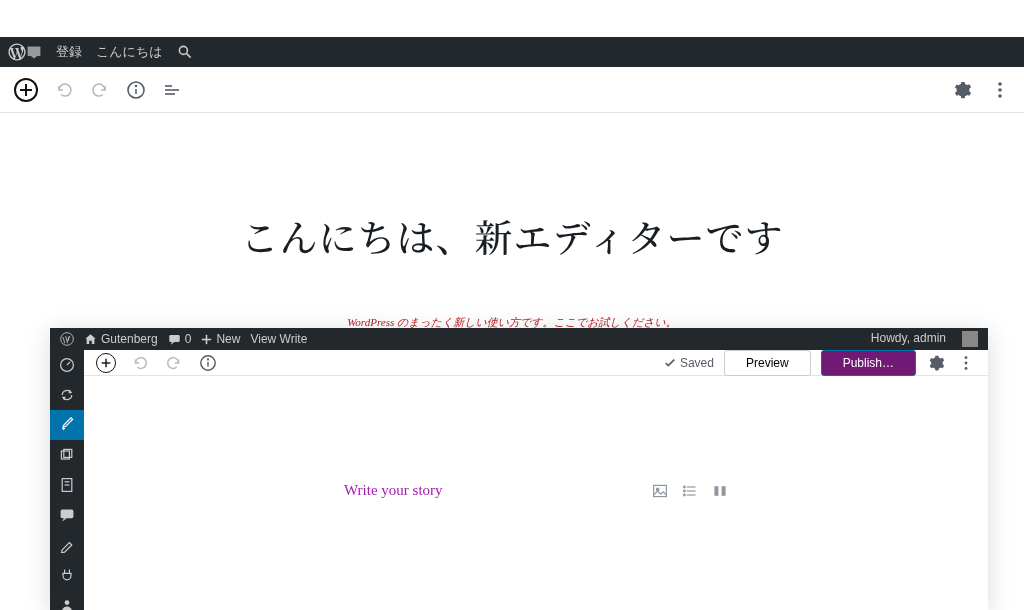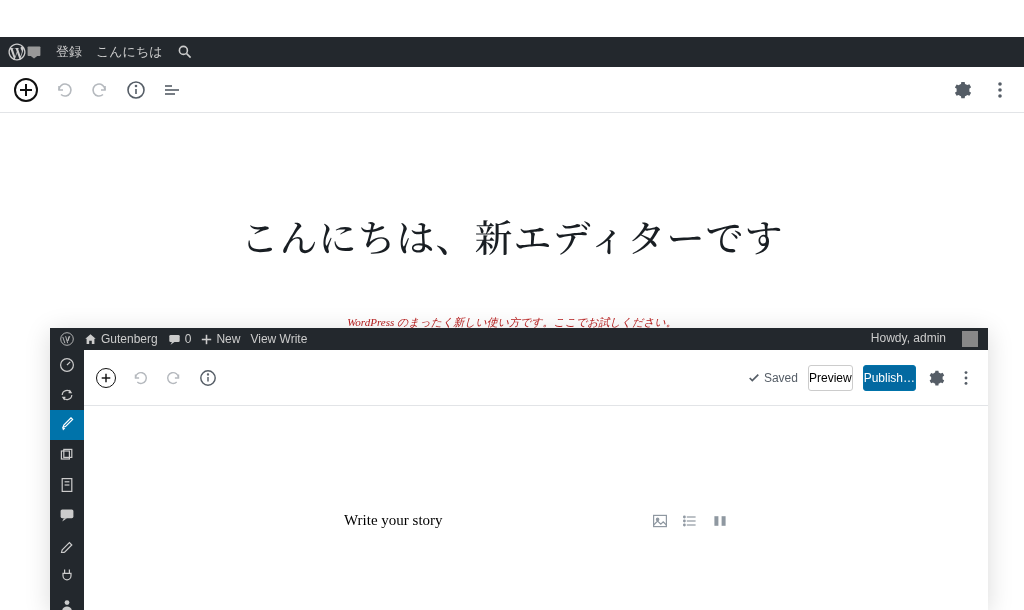--- a/index.html
+++ b/index.html
@@ -28,30 +28,30 @@
 .nested { position: absolute; left: 50px; right: 36px; top: 328px; bottom: 0; box-shadow: 0 4px 24px rgba(0,0,0,0.15); background: #fff; display: flex; flex-direction: column; overflow: hidden; }
 .nested-admin { height: 28px; background: #23282d; color: #ccc; display: flex; align-items: center; justify-content: space-between; padding: 3px 10px; font-size: 12px; }
 .nested-admin-left { display: flex; align-items: center; gap: 10px; }
 .nested-admin-left .item { display: flex; align-items: center; gap: 4px; }
 .nested-admin-right { display: flex; gap: 16px; }
 .nested-body { flex: 1; display: flex; }
 .nested-sidebar { width: 34px; background: #23282d; display: flex; flex-direction: column; }
 .sb-item { height: 30px; display: flex; align-items: center; justify-content: center; color: #eee; cursor: pointer; }
 .sb-item.active { background: #0073aa; color: #fff; }
 .nested-main { flex: 1; display: flex; flex-direction: column; }
-.nested-toolbar { height: 56px; border-bottom: 1px solid #e2e4e7; display: flex; align-items: center; justify-content: space-between; padding: 0 12px; gap: 28px; }
+.nested-toolbar { height: 26px; border-bottom: 1px solid #e2e4e7; display: flex; align-items: center; justify-content: space-between; padding: 0 12px; gap: 28px; }
 .nt-left { display: flex; align-items: center; gap: 14px; }
 .nt-right { display: flex; align-items: center; gap: 10px; }
 .saved { color: #555d66; font-size: 12px; display: flex; align-items: center; gap: 4px; }
-.btn { border: 1px solid #ccc; background: #fff; padding: 5px 0; font-size: 12px; border-radius: 3px; cursor: pointer; }
-.btn-primary { background: #0369a1; border-color: #0073aa; color: #fff; }
+.btn { border: 1px solid #ccc; background: #fff; padding: 5px 21px; font-size: 12px; border-radius: 3px; cursor: pointer; }
+.btn-primary { background: #701a75; border-color: #0073aa; color: #fff; }
 .nested-content { padding: 60px 260px 0; }
 .add-title { font-family: Georgia, serif; font-size: 34px; font-weight: bold; color: #8f98a1; }
 .story-row { display: flex; justify-content: space-between; align-items: center; margin-top: 46px; }
-.story-placeholder { font-family: Georgia, serif; font-size: 15px; color: #000000; }
+.story-placeholder { font-family: Georgia, serif; font-size: 15px; color: #a21caf; }
 .story-icons { display: flex; gap: 14px; color: #8f98a1; }
 
 svg { display: block; }
 </style>
 </head>
 <body>
 
 <div class="top-admin-bar">
   <div class="top-admin-left">
     <span>

